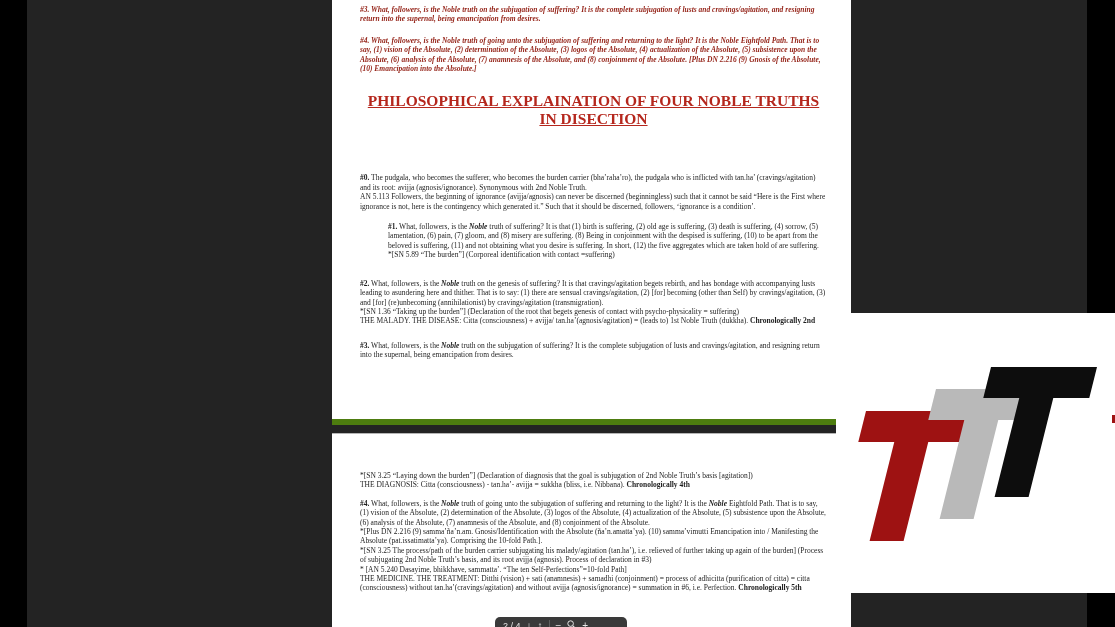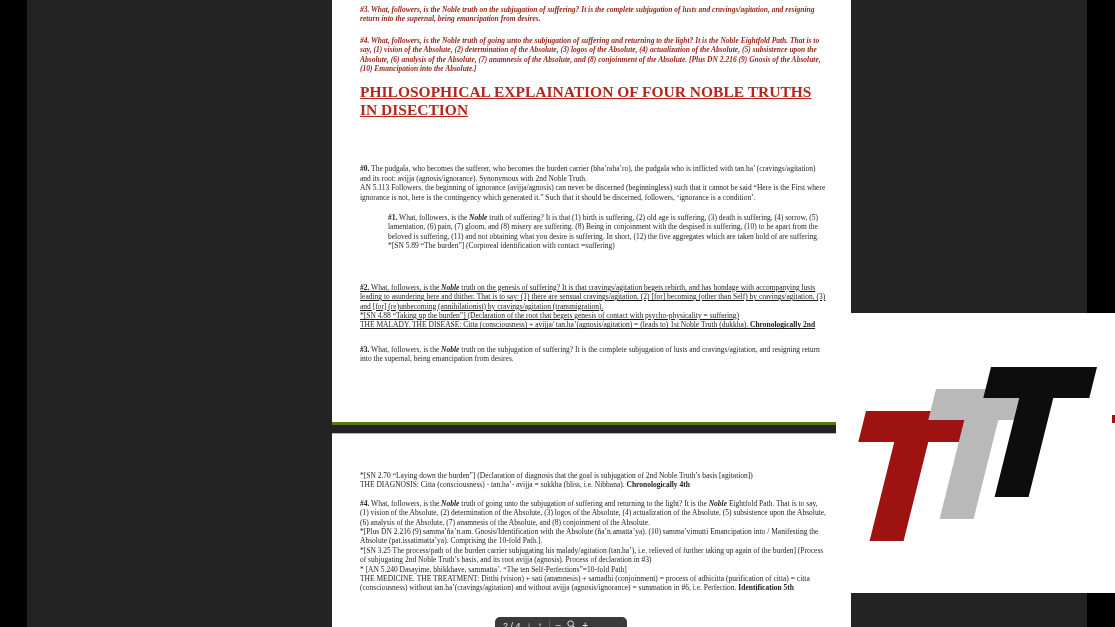--- a/index.html
+++ b/index.html
@@ -10,21 +10,21 @@
     font-family:"Liberation Serif","DejaVu Serif",serif;
   }
   #viewer-area {
     position:absolute; left:27px; top:0; width:1060px; height:627px;
     background:#232323;
   }
   .pdf-page {
     position:absolute; left:305px; width:519px; background:#ffffff;
     padding:0 24px 0 28px; overflow:hidden;
   }
-  #pdf-page-1 { top:0; height:425px; border-bottom:3px solid #4d7c0f; }
+  #pdf-page-1 { top:0; height:425px; border-bottom:6px solid #4d7c0f; }
   #pdf-page-2 { top:433px; height:194px; border-top:1px solid #b5b5b5; padding-top:37px; }
   .doc-p {
     font-size:7.5px; line-height:9.4px; color:#1d1d1d;
     font-family:"Liberation Serif","DejaVu Serif",serif;
   }
   .doc-p .b { font-weight:bold; }
   .doc-p .bi { font-weight:bold; font-style:italic; }
   .doc-p.redlead { color:#96261b; font-weight:bold; font-style:italic; }
   .doc-h1 {
     font-weight:bold; font-size:15.5px; line-height:17.5px;
@@ -59,54 +59,54 @@
 
   <div id="viewer-area">
     <div id="pdf-page-1" class="pdf-page">
       <div class="page-content">
           <div class="doc-p redlead" style="margin-top: 5px;">
             <div class="doc-line"><span>#3. What, followers, is the Noble truth on the subjugation of suffering? It is the complete subjugation of lusts and cravings/agitation, and resigning return into the supernal, being emancipation from desires.</span></div>
           </div>
           <div class="doc-p redlead" style="margin-top: 12px;">
             <div class="doc-line"><span>#4. What, followers, is the Noble truth of going unto the subjugation of suffering and returning to the light? It is the Noble Eightfold Path. That is to say, (1) vision of the Absolute, (2) determination of the Absolute, (3) logos of the Absolute, (4) actualization of the Absolute, (5) subsistence upon the Absolute, (6) analysis of the Absolute, (7) anamnesis of the Absolute, and (8) conjoinment of the Absolute. [Plus DN 2.216  (9) Gnosis of the Absolute, (10) Emancipation into the Absolute.]</span></div>
           </div>
-          <div class="doc-h1" style="margin-top: 10px;">
+          <div class="doc-h1" style="margin-top: 19px; text-align: center;">
             <div>PHILOSOPHICAL EXPLAINATION OF FOUR NOBLE TRUTHS</div>
             <div>IN DISECTION</div>
           </div>
           <div class="doc-p " style="margin-top: 46px;">
             <div class="doc-line"><span class="b">#0.</span><span> The pudgala, who becomes the sufferer, who becomes the burden carrier (bha’raha’ro), the pudgala who is inflicted with tan.ha’ (cravings/agitation) and its root: avijja (agnosis/ignorance). Synonymous with 2nd Noble Truth.</span></div>
             <div class="doc-line"><span>AN 5.113 Followers, the beginning of ignorance (avijja/agnosis) can never be discerned (beginningless) such that it cannot be said “Here is the First where ignorance is not, here is the contingency which generated it.” Such that it should be discerned, followers, ‘ignorance is a condition’.</span></div>
           </div>
           <div class="doc-p " style="margin-top: 11px; margin-left: 28px;">
             <div class="doc-line"><span class="b">#1.</span><span> What, followers, is the </span><span class="bi">Noble</span><span> truth of suffering? It is that (1) birth is suffering, (2) old age is suffering, (3) death is suffering, (4) sorrow, (5) lamentation, (6) pain, (7) gloom, and (8) misery are suffering. (8) Being in conjoinment with the despised is suffering, (10) to be apart from the beloved is suffering, (11) and not obtaining what you desire is suffering. In short, (12) the five aggregates which are taken hold of are suffering.</span></div>
             <div class="doc-line"><span>*[SN 5.89 “The burden”] (Corporeal identification with contact =suffering)</span></div>
           </div>
-          <div class="doc-p " style="margin-top: 32px; text-decoration: underline;">
+          <div class="doc-p " style="margin-top: 19px;">
             <div class="doc-line"><span class="b">#2.</span><span> What, followers, is the </span><span class="bi">Noble</span><span> truth on the genesis of suffering? It is that cravings/agitation begets rebirth, and has bondage with accompanying lusts leading to asundering here and thither. That is to say: (1) there are sensual cravings/agitation, (2) [for] becoming (other than Self) by cravings/agitation, (3) and [for] (re)unbecoming (annihilationist) by cravings/agitation (transmigration).</span></div>
-            <div class="doc-line"><span>*[SN 4.88 “Taking up the burden”] (Declaration of the root that begets genesis of contact with psycho-physicality = suffering)</span></div>
+            <div class="doc-line"><span>*[SN 1.36 “Taking up the burden”] (Declaration of the root that begets genesis of contact with psycho-physicality = suffering)</span></div>
             <div class="doc-line"><span>THE MALADY. THE DISEASE: Citta (consciousness)  + avijja/ tan.ha’(agnosis/agitation) =  (leads to) 1st Noble Truth (dukkha). </span><span class="b">Chronologically 2nd</span></div>
           </div>
           <div class="doc-p " style="margin-top: 15px;">
             <div class="doc-line"><span class="b">#3.</span><span> What, followers, is the </span><span class="bi">Noble</span><span> truth on the subjugation of suffering? It is the complete subjugation of lusts and cravings/agitation, and resigning return into the supernal, being emancipation from desires.</span></div>
           </div>
         </div>
     </div>
     <div id="pdf-page-2" class="pdf-page">
       <div class="page-content">
           <div class="doc-p " style="margin-top: 0px;">
-            <div class="doc-line"><span>*[SN 2.70 “Laying down the burden”] (Declaration of diagnosis that the goal is subjugation of 2nd Noble Truth’s basis [agitation])</span></div>
+            <div class="doc-line"><span>*[SN 3.25 “Laying down the burden”] (Declaration of diagnosis that the goal is subjugation of 2nd Noble Truth’s basis [agitation])</span></div>
             <div class="doc-line"><span>THE DIAGNOSIS: Citta (consciousness)  - tan.ha’- avijja = sukkha (bliss, i.e. Nibbana). </span><span class="b">Chronologically 4th</span></div>
           </div>
           <div class="doc-p " style="margin-top: 9px;">
             <div class="doc-line"><span class="b">#4.</span><span> What, followers, is the </span><span class="bi">Noble</span><span> truth of going unto the subjugation of suffering and returning to the light? It is the </span><span class="bi">Noble</span><span> Eightfold Path. That is to say, (1) vision of the Absolute, (2) determination of the Absolute, (3) logos of the Absolute, (4) actualization of the Absolute, (5) subsistence upon the Absolute, (6) analysis of the Absolute, (7) anamnesis of the Absolute, and (8) conjoinment of the Absolute.</span></div>
             <div class="doc-line"><span>*[Plus DN 2.216  (9) samma’ña’n.am. Gnosis/Identification with the Absolute (ña’n.amatta’ya). (10) samma’vimutti Emancipation into / Manifesting the Absolute (pat.issatimatta’ya). Comprising the 10-fold Path.].</span></div>
             <div class="doc-line"><span>*[SN 3.25 The process/path of the burden carrier subjugating his malady/agitation (tan.ha’), i.e. relieved of further taking up again of the burden]  (Process of subjugating 2nd Noble Truth’s basis, and its root avijja (agnosis). Process of declaration in #3)</span></div>
             <div class="doc-line"><span>* [AN 5.240 Dasayime,  bhikkhave,  sammatta’.   “The ten Self-Perfections”=10-fold Path]</span></div>
-            <div class="doc-line"><span>THE MEDICINE. THE TREATMENT: Ditthi (vision) + sati (anamnesis) + samadhi (conjoinment)  = process of adhicitta (purification of citta) = citta (consciousness) without tan.ha’(cravings/agitation) and without avijja (agnosis/ignorance) = summation in #6, i.e. Perfection. </span><span class="b">Identification 5th</span></div>
+            <div class="doc-line"><span>THE MEDICINE. THE TREATMENT: Ditthi (vision) + sati (anamnesis) + samadhi (conjoinment)  = process of adhicitta (purification of citta) = citta (consciousness) without tan.ha’(cravings/agitation) and without avijja (agnosis/ignorance) = summation in #6, i.e. Perfection. </span><span class="b">Chronologically 5th</span></div>
           </div>
         </div>
     </div>
   </div>
 
   <div id="floating-toolbar">
     <span class="tb-text">2 / 4</span>
     <button>↓</button>
     <button>↑</button>
     <span class="tb-divider"></span>

